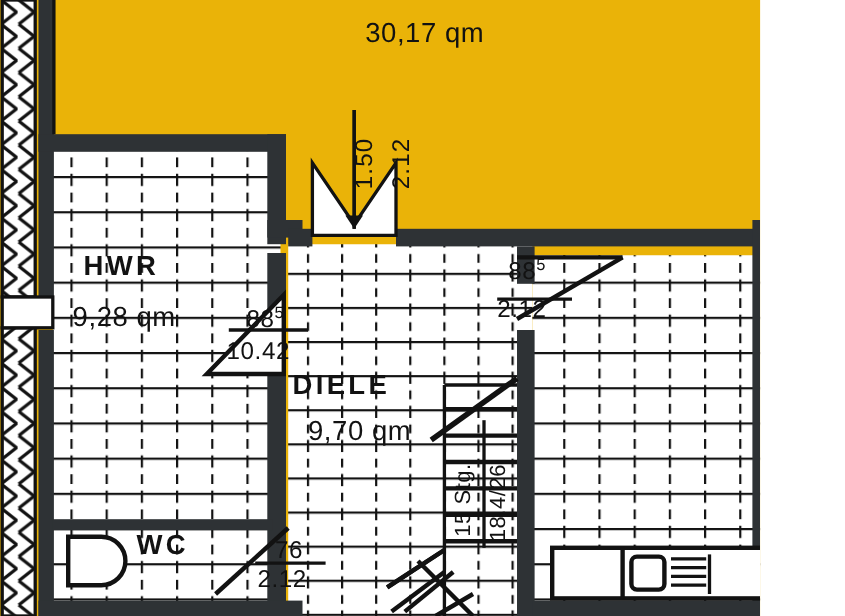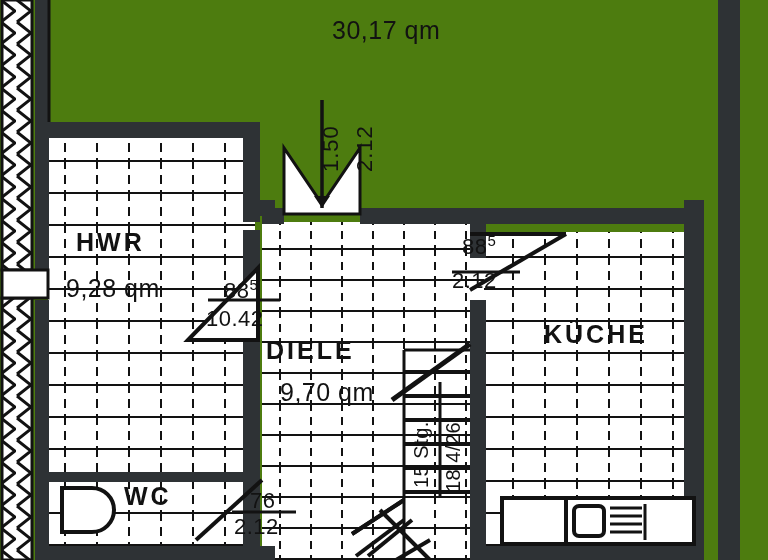--- a/index.html
+++ b/index.html
@@ -3,23 +3,23 @@
 <meta charset="utf-8">
 <title>Grundriss</title>
 <style>
   html,body{margin:0;padding:0;background:#ffffff;}
   body{
     font-family:"Liberation Sans", sans-serif;
     -webkit-font-smoothing:none;
   }
   #plan{
     position:relative;
-    width:768px;
+    width:691px;
     height:560px;
-    background:#4d7c0f;
+    background:#eab308;
     overflow:hidden;
   }
   #plan svg{position:absolute;left:0;top:0;}
   .lbl{
     position:absolute;
     color:#121212;
     white-space:nowrap;
     font-family:"Liberation Sans", sans-serif;
     letter-spacing:1px;
     user-select:none;
@@ -202,21 +202,20 @@
   <div class="lbl dim-num" style="left:206px;top:306px;">10.42</div>
 
   <div class="lbl dim-num" style="left:462px;top:232px;">
     <span>88</span><span class="dim-sup">5</span>
   </div>
   <div class="lbl dim-num" style="left:452px;top:268px;">2.12</div>
 
   <div class="lbl room-name" style="left:266px;top:336px;">DIELE</div>
   <div class="lbl room-area" style="left:280px;top:378px;">9,70 qm</div>
 
-  <div class="lbl room-name" style="left:544px;top:320px;">KÜCHE</div>
 
   <div class="lbl room-name" style="left:124px;top:482px;">WC</div>
 
   <div class="lbl dim-num" style="left:250px;top:486px;">
     <span>76</span><span class="dim-sup"></span>
   </div>
   <div class="lbl dim-num" style="left:234px;top:514px;">2.12</div>
 
   <div class="lbl stg rot" style="left:410px;top:488px;transform:rotate(-90deg);">15 Stg.</div>
   <div class="lbl stg rot" style="left:442px;top:492px;transform:rotate(-90deg);">18.4/26</div>

